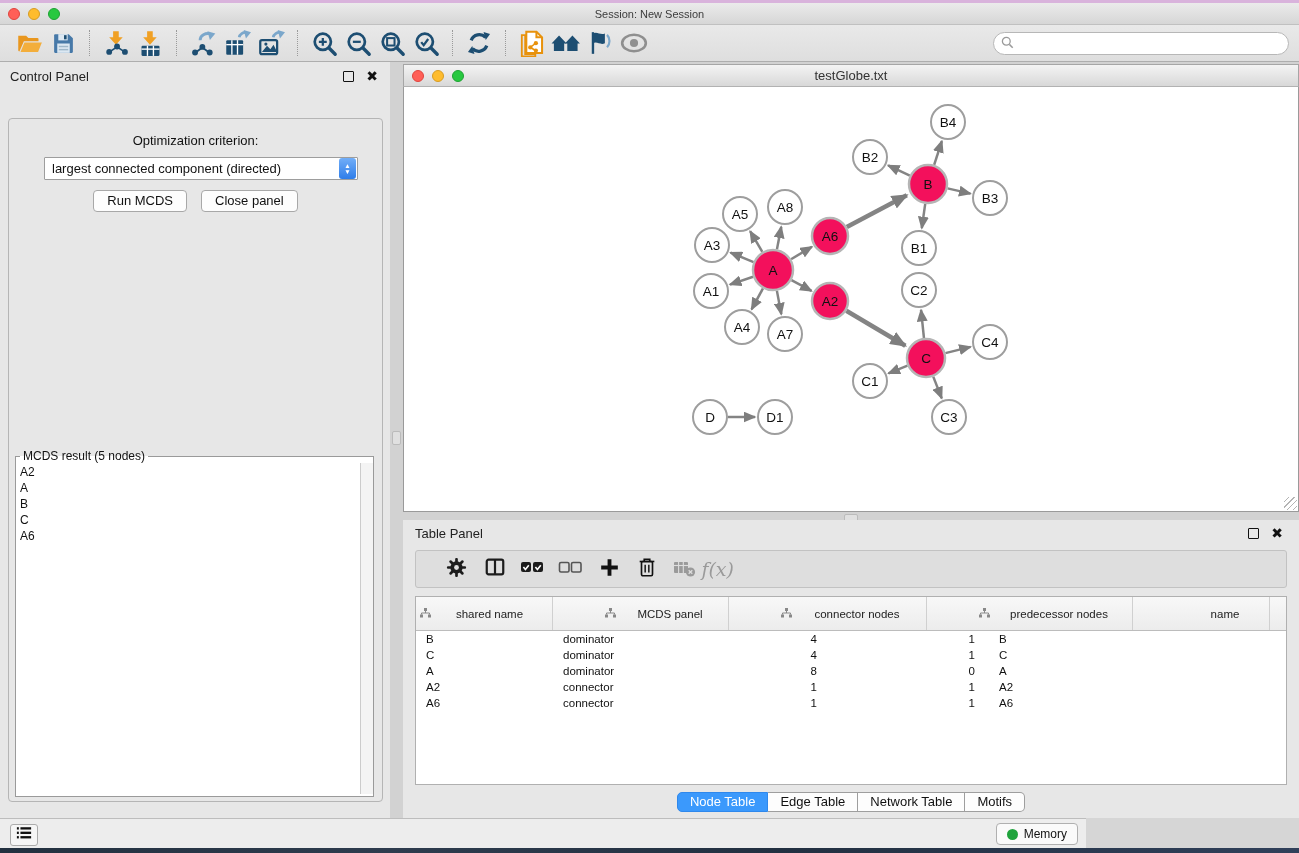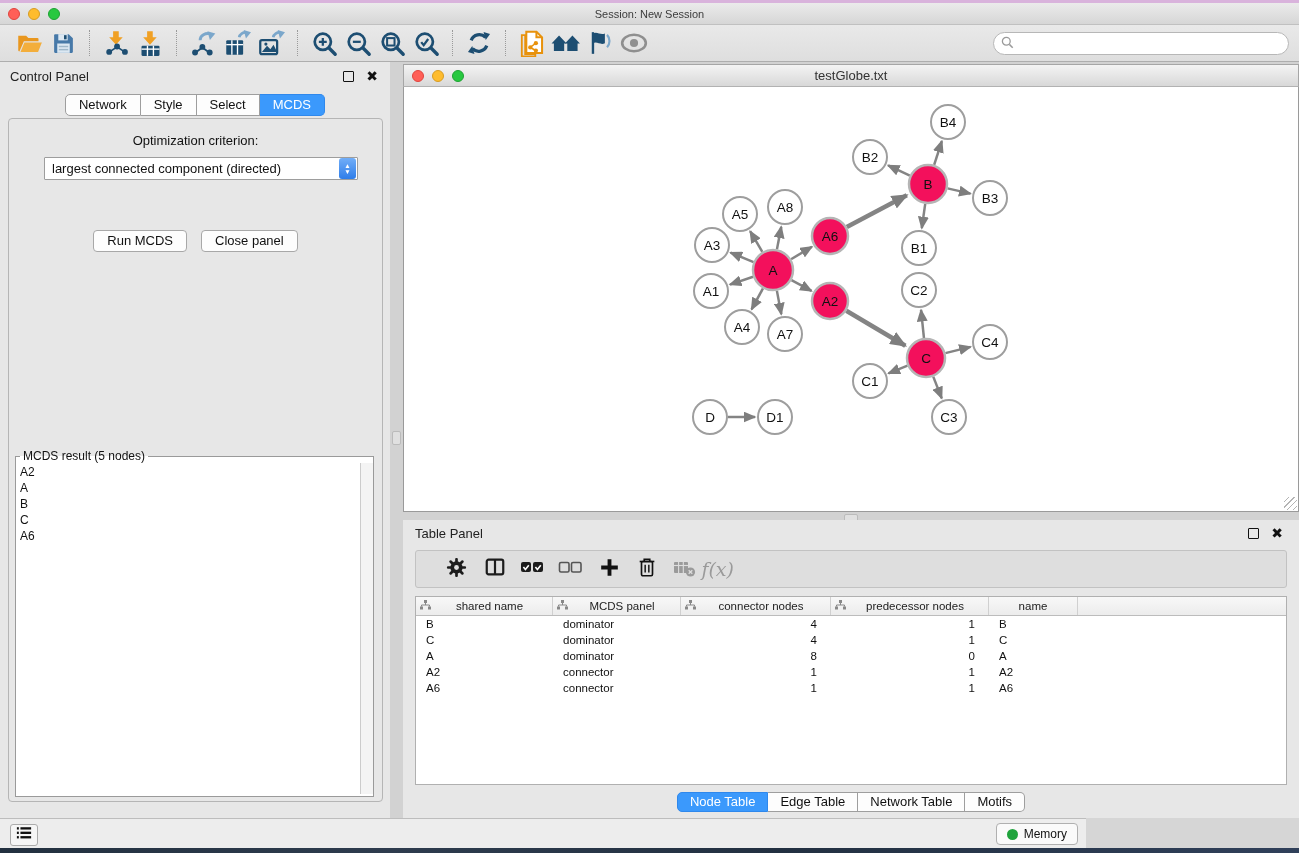--- a/index.html
+++ b/index.html
@@ -50,21 +50,21 @@
   .opt-label { text-align:center; font-size:13px; color:#111; margin-top:14px; }
   .combo { position:absolute; left:35px; top:38px; width:314px; height:23px; background:#fff;
            border:1px solid #9d9d9d; border-radius:1px; display:flex; align-items:center; }
   .combo .val { flex:1; font-size:13px; color:#111; padding-left:7px; white-space:nowrap; overflow:hidden; }
   .combo .stepper { width:17px; height:21px; border-radius:3px; margin-right:1px;
                     background:linear-gradient(#72aef8,#2e7de9); display:flex; flex-direction:column;
                     align-items:center; justify-content:center; gap:1px; }
   .combo .stepper span { color:#fff; font-size:6.5px; line-height:5px; }
   .btn-row { position:absolute; left:0; right:0; top:71px; display:flex; justify-content:center; gap:14px; }
   .mac-btn { background:#fdfdfd; border:1px solid #a8a8a8; border-radius:4px; font-size:13px;
-             color:#111; padding:2px 13px 3px; cursor:default;margin-top:40px; }
+             color:#111; padding:2px 13px 3px; cursor:default; }
   .mcds-fieldset { position:absolute; left:6px; right:8px; top:330px; bottom:4px;
                    border:1px solid #9a9a9a; padding:0; background:#fff; }
   .mcds-fieldset legend { font-size:12px; color:#111; margin-left:4px; padding:0 3px; background:transparent; }
   .mcds-list { position:absolute; left:0; right:13px; top:0; bottom:0; overflow:hidden; padding:1px 0 0 4px; }
   .mcds-item { font-size:12px; color:#111; line-height:16px; }
   .mcds-scroll { position:absolute; right:0; top:0; bottom:0; width:13px; background:#f4f4f4; border-left:1px solid #ccc; }
 
   
   .v-grip { position:absolute; left:392px; top:369px; width:9px; height:14px; background:#e0e0e0;
             border:1px solid #bbb; border-radius:2px; }
@@ -81,21 +81,21 @@
   .resize-grip { position:absolute; right:1px; bottom:1px; width:13px; height:13px;
                  background:repeating-linear-gradient(135deg, transparent 0 3px, #b4b4b4 3px 4px); }
 
   
   .table-panel { position:absolute; left:403px; top:458px; width:896px; height:298px; background:#e7e7e7; }
   .tp-toolbar { position:absolute; left:12px; right:12px; top:30px; height:38px; background:#dedede;
                 border:1px solid #c2c2c2; border-radius:3px; display:flex; align-items:center; padding-left:14px; }
   .tp-btn { width:38px; height:32px; display:flex; align-items:center; justify-content:flex-end; }
   .fx-label { font-family:"DejaVu Serif",serif; font-style:italic; font-size:19px; color:#9a9a9a; margin-left:6px; }
   .tbl { position:absolute; left:12px; right:12px; top:76px; bottom:33px; background:#fff; border:1px solid #b0b0b0; overflow:hidden; }
-  .tbl-head { display:flex; height:19px; background:linear-gradient(#f8f8f8,#ececec); border-bottom:1px solid #bcbcbc; }
+  .tbl-head { display:flex; height:34px; background:linear-gradient(#f8f8f8,#ececec); border-bottom:1px solid #bcbcbc;gap:48px; }
   .th { display:flex; align-items:center; border-right:1px solid #d0d0d0; font-size:11.5px; color:#222; padding:0 4px; }
   .th .lbl { flex:1; text-align:center; }
   .tr { display:flex; height:16px; align-items:center; }
   .td { font-size:11.5px; color:#111; white-space:nowrap; overflow:hidden; }
   .td.num { text-align:right; padding-right:14px; }
   .td.txt { padding-left:10px; }
   .tp-tabs { position:absolute; left:0; right:0; bottom:6px; display:flex; justify-content:center; }
   .tp-tabs .tabseg { padding:1px 12px 2px; }
 
   
@@ -323,26 +323,20 @@
   <div class="control-panel">
     <div class="panel-head">
       <span class="ptitle">Control Panel</span>
       <span class="wbtn">
           <span class="float-square"></span>
         </span>
       <span class="wbtn">
           <span class="close-x">✖</span>
         </span>
     </div>
-    <div class="cp-tabs" id="cp-tabs">
-        <div class="tabseg">Network</div>
-        <div class="tabseg">Style</div>
-        <div class="tabseg">Select</div>
-        <div class="tabseg sel">MCDS</div>
-      </div>
     <div class="cp-box">
       <div class="opt-label">Optimization criterion:</div>
       <div class="combo">
         <span class="val">largest connected component (directed)</span>
         <span class="stepper">
             <span>▲</span>
             <span>▼</span>
           </span>
       </div>
       <div class="btn-row">

